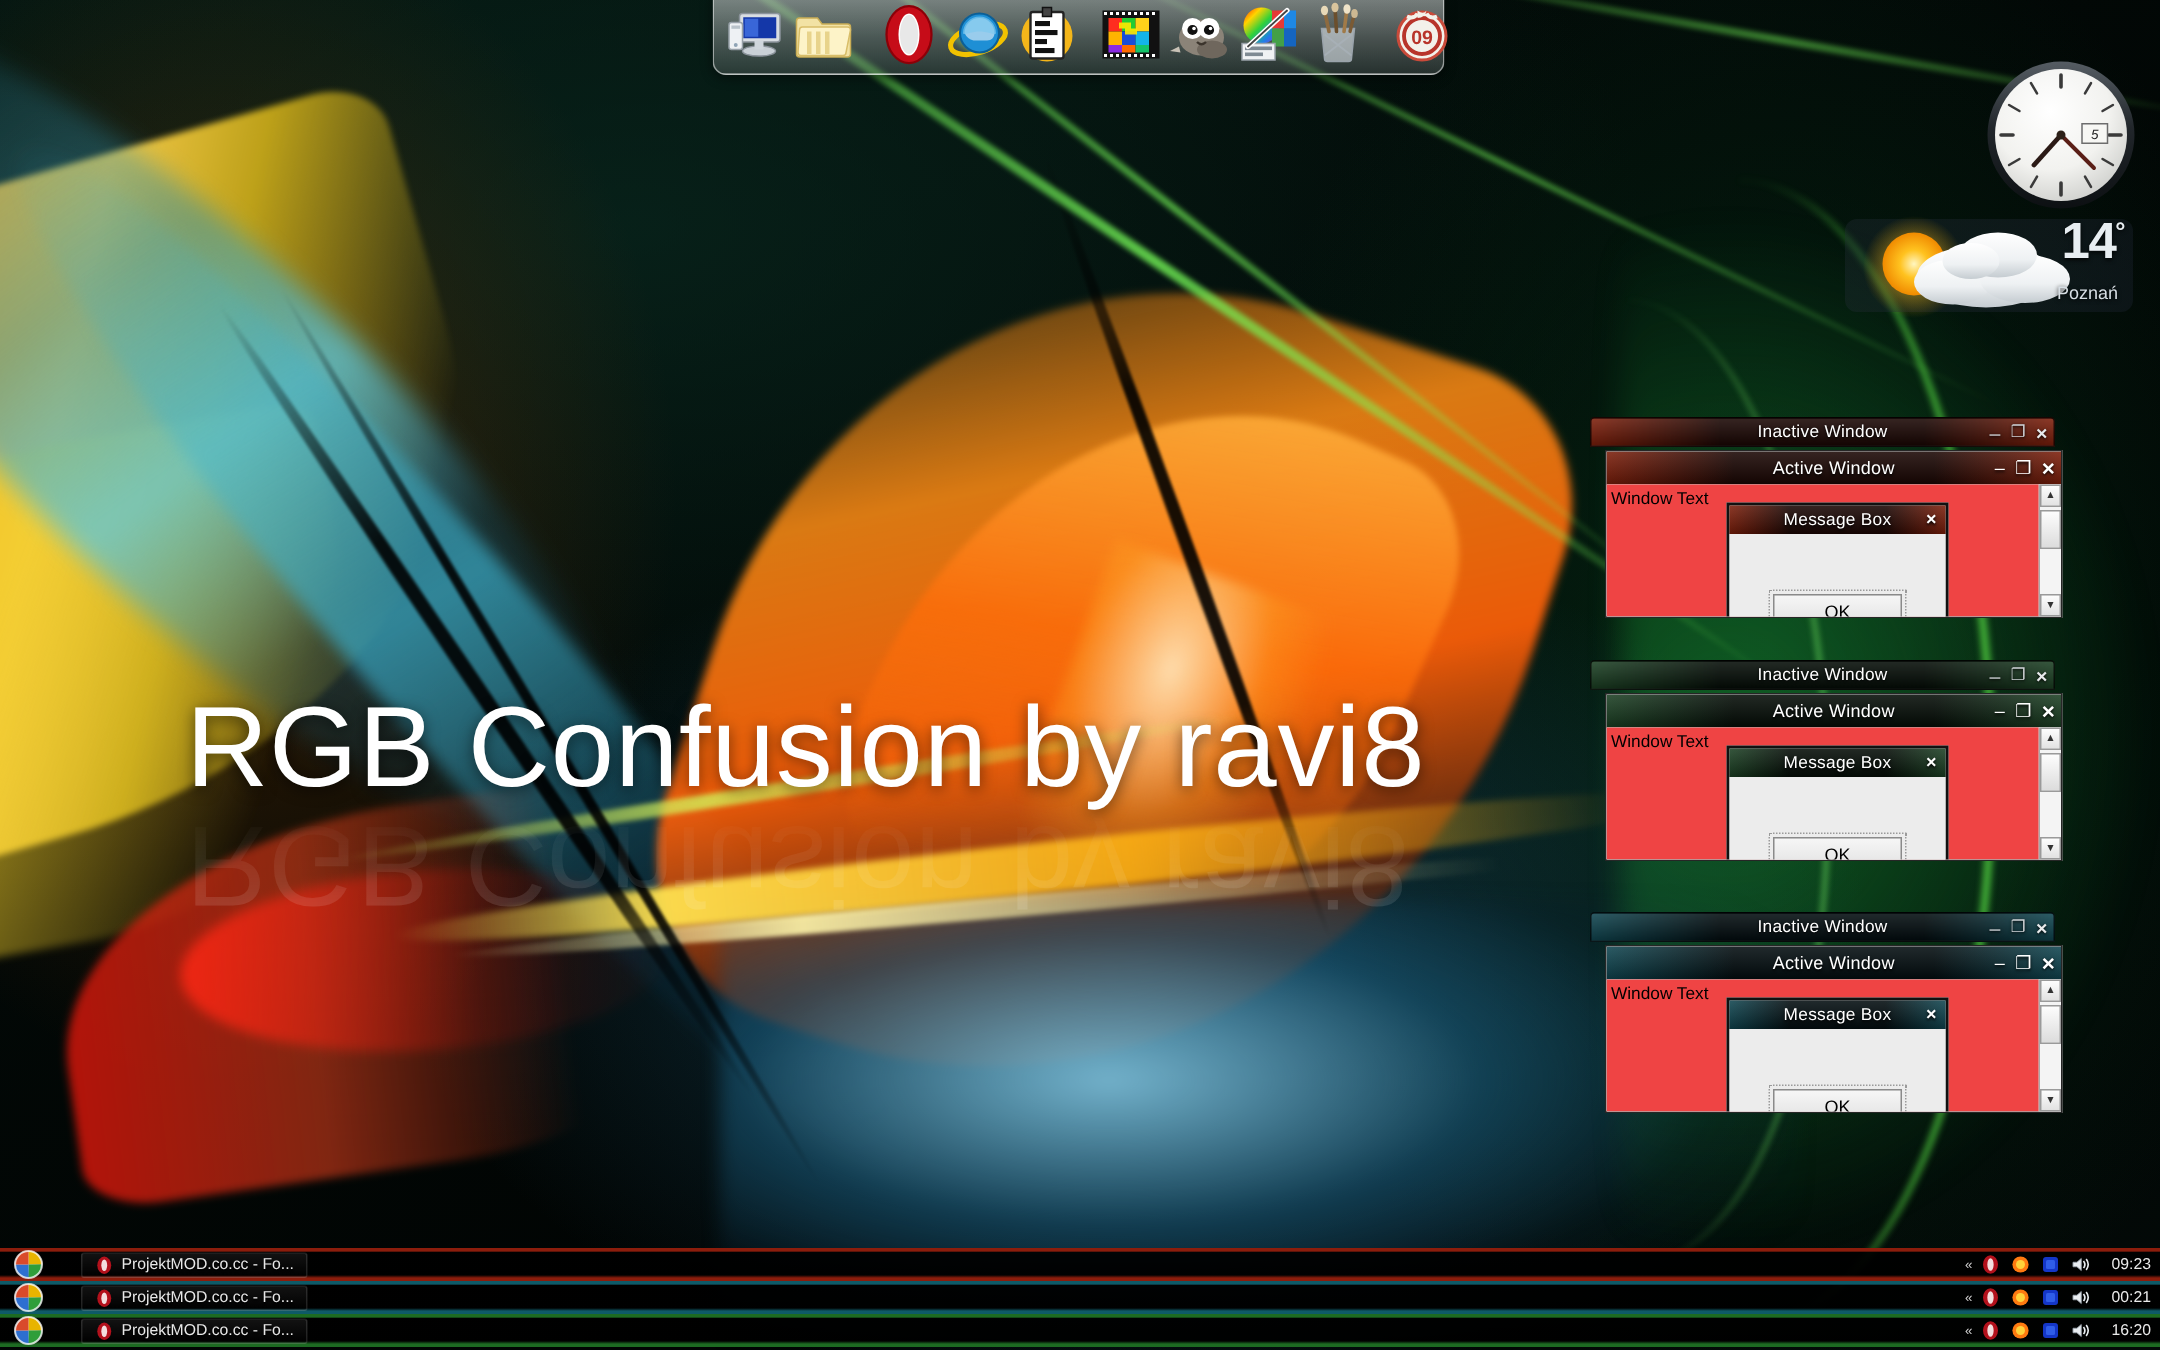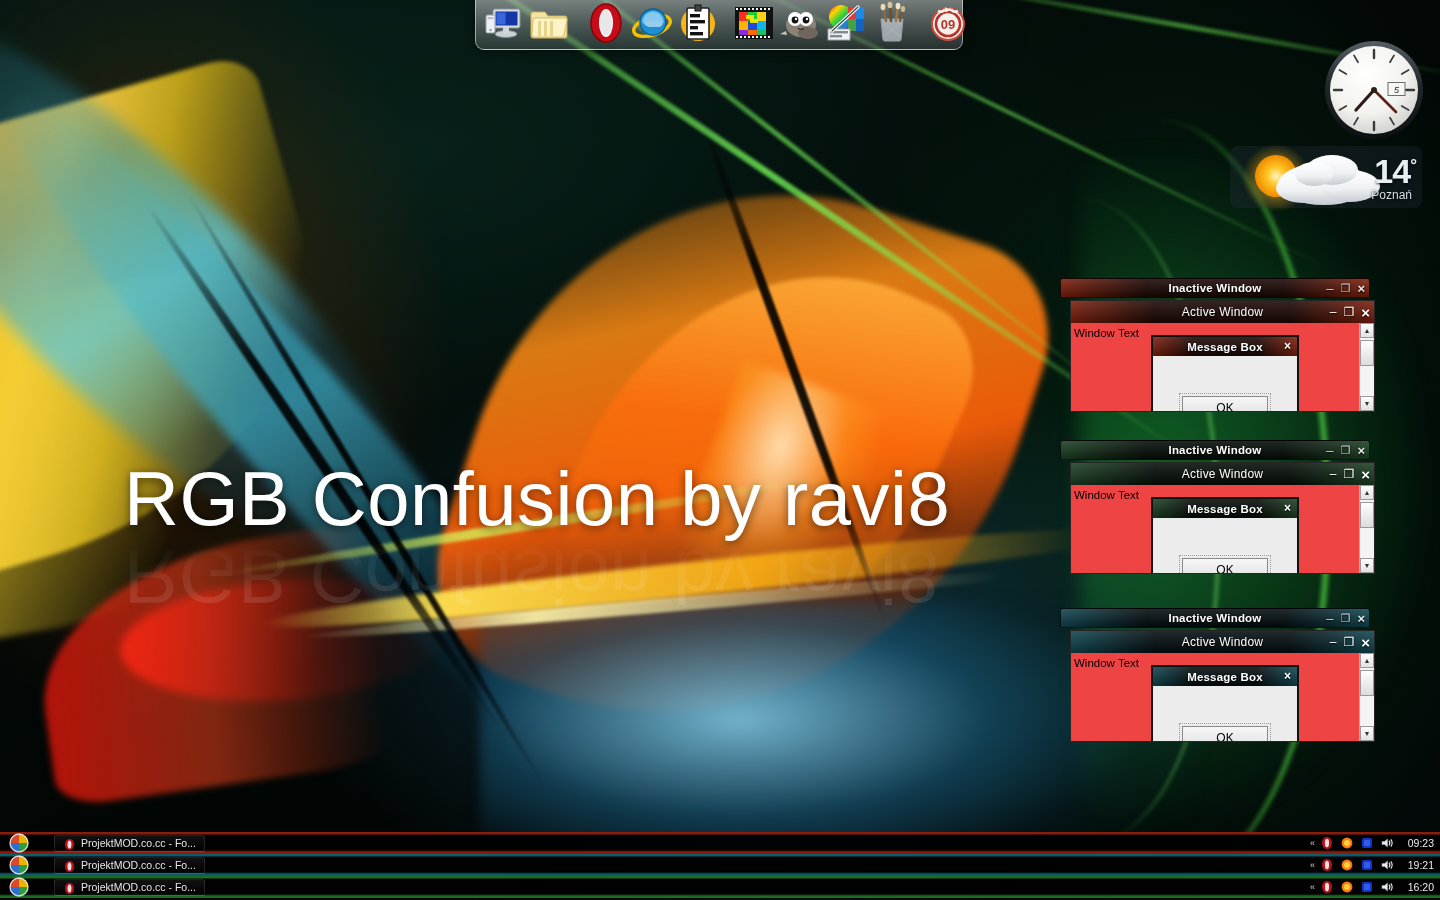--- a/index.html
+++ b/index.html
@@ -106,32 +106,32 @@
     box-shadow:0 2px 8px rgba(0,0,0,.45); }
   .dock-group{ display:flex; align-items:flex-end; height:100%; padding:0 6px 4px 6px; gap:2px; }
   .dock-sep{ width:1px; height:44px; margin-bottom:4px;
     background:linear-gradient(180deg, rgba(255,255,255,.1), rgba(255,255,255,.75), rgba(255,255,255,.1)); }
   .dock-icon{ width:44px; height:44px; position:relative; cursor:pointer; }
   .dock-icon svg{ display:block; width:44px; height:44px; }
 
   
   #clock-gadget{ position:absolute; left:1322px; top:38px; width:104px; height:104px; }
   #weather-gadget{ position:absolute; left:1228px; top:138px; width:196px; height:78px; }
-  .wx-temp{ position:absolute; right:8px; top:14px; font-size:34px; color:#e8eef2; font-weight:bold;
+  .wx-temp{ position:absolute; right:8px; top:4px; font-size:34px; color:#e8eef2; font-weight:bold;
     text-shadow:0 1px 3px rgba(0,0,0,.8); letter-spacing:-1px; }
   .wx-deg{ font-size:17px; vertical-align:super; }
   .wx-city{ position:absolute; right:12px; top:50px; font-size:12px; color:#d7dee4;
     text-shadow:0 1px 3px rgba(0,0,0,.9); }
 
   
   .wgroup{ position:absolute; }
   .inactive-win{ position:absolute; left:0; top:0; width:310px; height:20px;
     border:1px solid rgba(0,0,0,.75); border-radius:3px 3px 0 0; overflow:hidden; }
   .titlebar{ height:100%; width:100%; position:relative; display:flex; align-items:center; justify-content:center; }
-  .tb-title{ font-size:11.5px; color:#ffffff; text-shadow:0 1px 2px rgba(0,0,0,.95); letter-spacing:.2px;font-weight:bold; }
+  .tb-title{ font-size:11.5px; color:#ffffff; text-shadow:0 1px 2px rgba(0,0,0,.95); letter-spacing:.2px; }
   .tb-btns{ position:absolute; right:4px; top:0; height:100%; display:flex; align-items:center; gap:7px; }
   .tb-btn{ color:#cfd3d6; font-size:11px; line-height:1; text-shadow:0 1px 2px #000; cursor:pointer;
            display:flex; align-items:center; justify-content:center; }
   .tb-btn.min{ font-size:13px; }
   .tb-btn.close{ font-weight:bold; font-size:13px; color:#e8eaec; }
 
   .active-win{ position:absolute; border:1px solid rgba(0,0,0,.85); background:#fff; overflow:hidden; }
   .aw-title{ height:22px; position:relative; display:flex; align-items:center; justify-content:center; }
   .aw-title .tb-title{ font-size:12px; font-weight:normal; }
   .aw-title .tb-btn{ color:#ffffff; font-size:12px; }
@@ -669,21 +669,21 @@
           </svg></span>
         <span class="tray-ico"><svg viewBox="0 0 14 14">
             <rect x="2" y="2" width="10" height="10" rx="2" fill="#1436c8"></rect>
             <rect x="4" y="4" width="6" height="6" rx="1" fill="#2f5de8"></rect>
           </svg></span>
         <span class="tray-ico"><svg viewBox="0 0 14 14">
             <path d="M2 5.5h2.6L7.5 3v8L4.6 8.5H2z" fill="#e9edf1" stroke="#9aa3ab" stroke-width=".6"></path>
             <path d="M9 4.6a4 4 0 0 1 0 4.8" stroke="#e9edf1" stroke-width="1.1" fill="none"></path>
             <path d="M10.8 3.4a6 6 0 0 1 0 7.2" stroke="#e9edf1" stroke-width="1.1" fill="none"></path>
           </svg></span>
-        <span class="tray-clock">19:21</span>
+        <span class="tray-clock">00:21</span>
       </div>
     </div>
     <div class="tbar" style="background: linear-gradient(rgb(29, 107, 34) 0px, rgb(29, 107, 34) 2px, rgba(0, 0, 0, 0.92) 3px, rgba(0, 0, 0, 0.96) 18px, rgb(29, 107, 34) 20px, rgb(29, 107, 34) 22px);">
       <div class="tb-orb" title="Start"><svg viewBox="0 0 26 20">
           <defs>
             <radialGradient id="orbG" cx="38%" cy="30%" r="72%">
               <stop offset="0%" stop-color="#ffffff"></stop>
               <stop offset="55%" stop-color="#cfe4f2"></stop>
               <stop offset="100%" stop-color="#5e7e95"></stop>
             </radialGradient>

